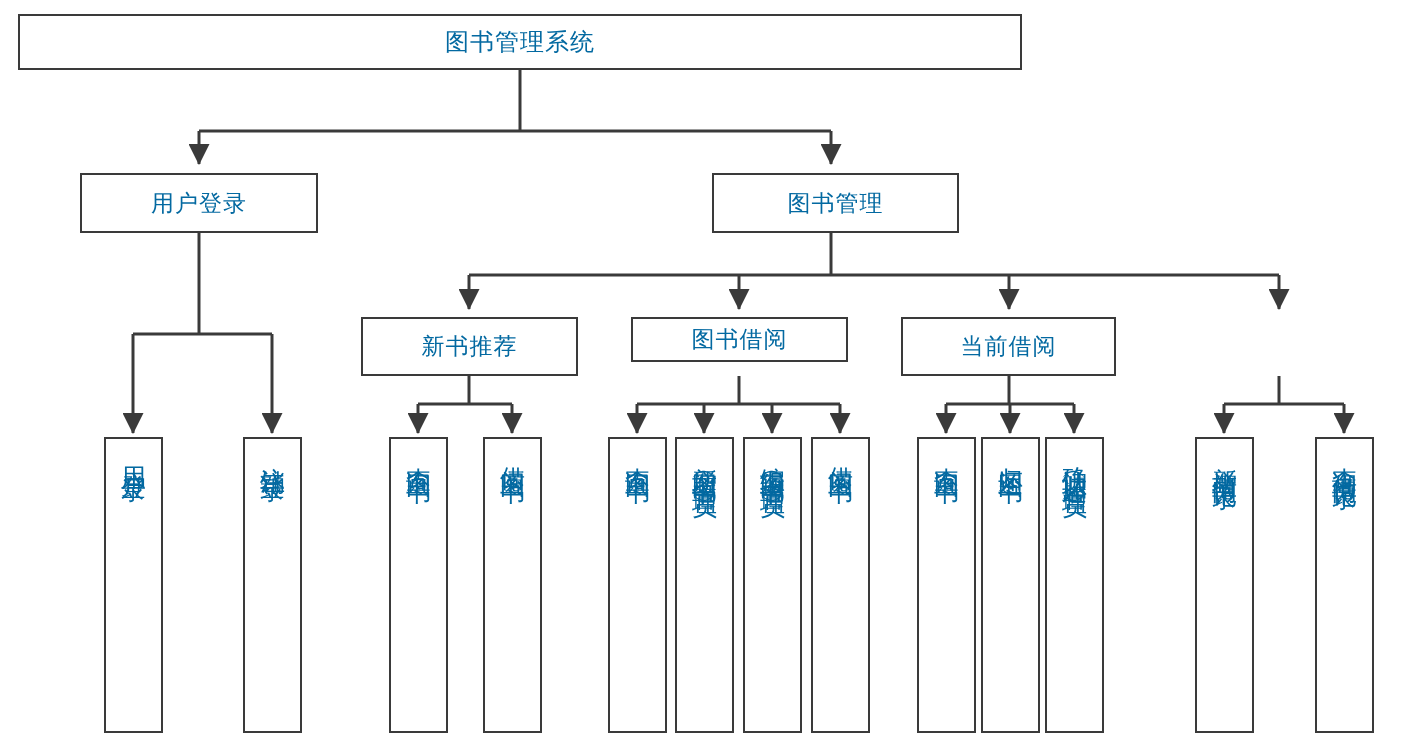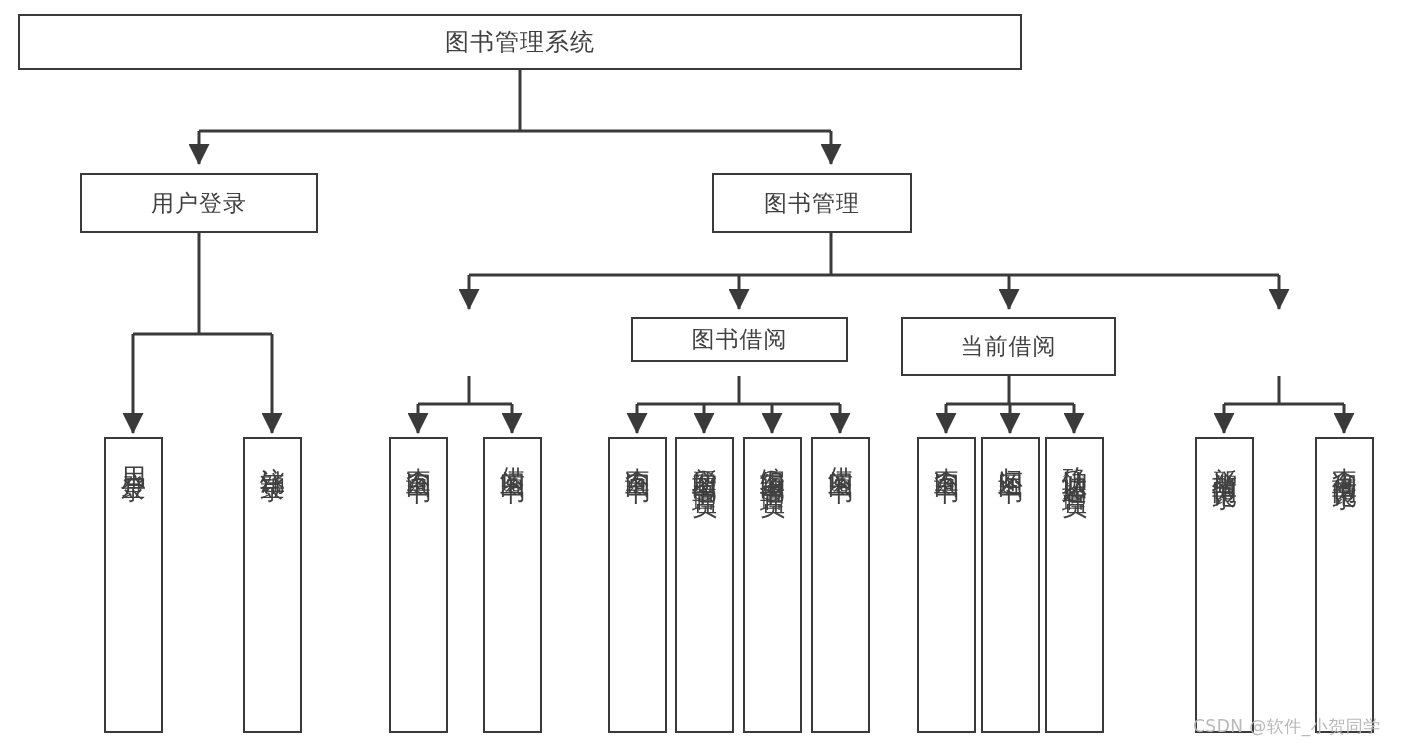--- a/index.html
+++ b/index.html
@@ -1,21 +1,21 @@
 <!DOCTYPE html>
 <html><head>
 <meta charset="utf-8">
 <title>图书管理系统 结构图</title>
 <style>
   html,body{margin:0;padding:0;background:#ffffff;}
   body{font-family:"DejaVu Sans","Liberation Sans",sans-serif;}
   #canvas{position:relative;width:1405px;height:747px;background:#ffffff;overflow:hidden;}
   #svg-layer{position:absolute;left:0;top:0;width:1405px;height:747px;}
   .node{position:absolute;box-sizing:border-box;background:#ffffff;border:2px solid #3a3a3a;display:flex;align-items:center;justify-content:center;}
-  .node .lbl{color:#404040;line-height:1.0;white-space:nowrap;}
+  .node .lbl{color:#0369a1;line-height:1.0;white-space:nowrap;}
   .node.h .lbl{font-size:23px;letter-spacing:1px;}
   .node.root .lbl{font-size:24px;letter-spacing:1px;}
   .node.v{align-items:flex-start;justify-content:center;padding-top:8px;}
   .node.v .lbl{writing-mode:vertical-rl;text-orientation:upright;font-size:25px;letter-spacing:4px;white-space:normal;}
   .watermark{position:absolute;color:#b9b9b9;font-size:17px;letter-spacing:.5px;white-space:nowrap;}
 </style>
 </head>
 <body>
 
 <div id="canvas">
@@ -70,24 +70,27 @@
     </g>
   </svg>
 
   <div class="node root h" style="left:18px;top:14px;width:1004px;height:56px;">
     <span class="lbl">图书管理系统</span>
   </div>
 
   <div class="node h" style="left:80px;top:173px;width:238px;height:60px;">
     <span class="lbl">用户登录</span>
   </div>
-  <div class="node h" style="left:712px;top:173px;width:200px;height:60px;">
+  <div class="node h" style="left:712px;top:173px;width:247px;height:60px;">
     <span class="lbl">图书管理</span>
   </div>
 
+  <div class="node h" style="left:361px;top:317px;width:217px;height:59px;">
+    <span class="lbl">新书推荐</span>
+  </div>
   <div class="node h" style="left:631px;top:317px;width:217px;height:45px;">
     <span class="lbl">图书借阅</span>
   </div>
   <div class="node h" style="left:901px;top:317px;width:215px;height:59px;">
     <span class="lbl">当前借阅</span>
   </div>
 
   <div class="node v" style="left:104px;top:437px;width:59px;height:296px;">
     <span class="lbl">用户登录</span>
   </div>
@@ -125,15 +128,14 @@
     <span class="lbl">确认归还（管理员）</span>
   </div>
 
   <div class="node v" style="left:1195px;top:437px;width:59px;height:296px;">
     <span class="lbl">新增借阅记录</span>
   </div>
   <div class="node v" style="left:1315px;top:437px;width:59px;height:296px;">
     <span class="lbl">查询借阅记录</span>
   </div>
 
-  <div class="watermark" style="left:1193px;top:715px;">CSDN @软件_小贺同学</div>
 
 </div>
 
 </body></html>

